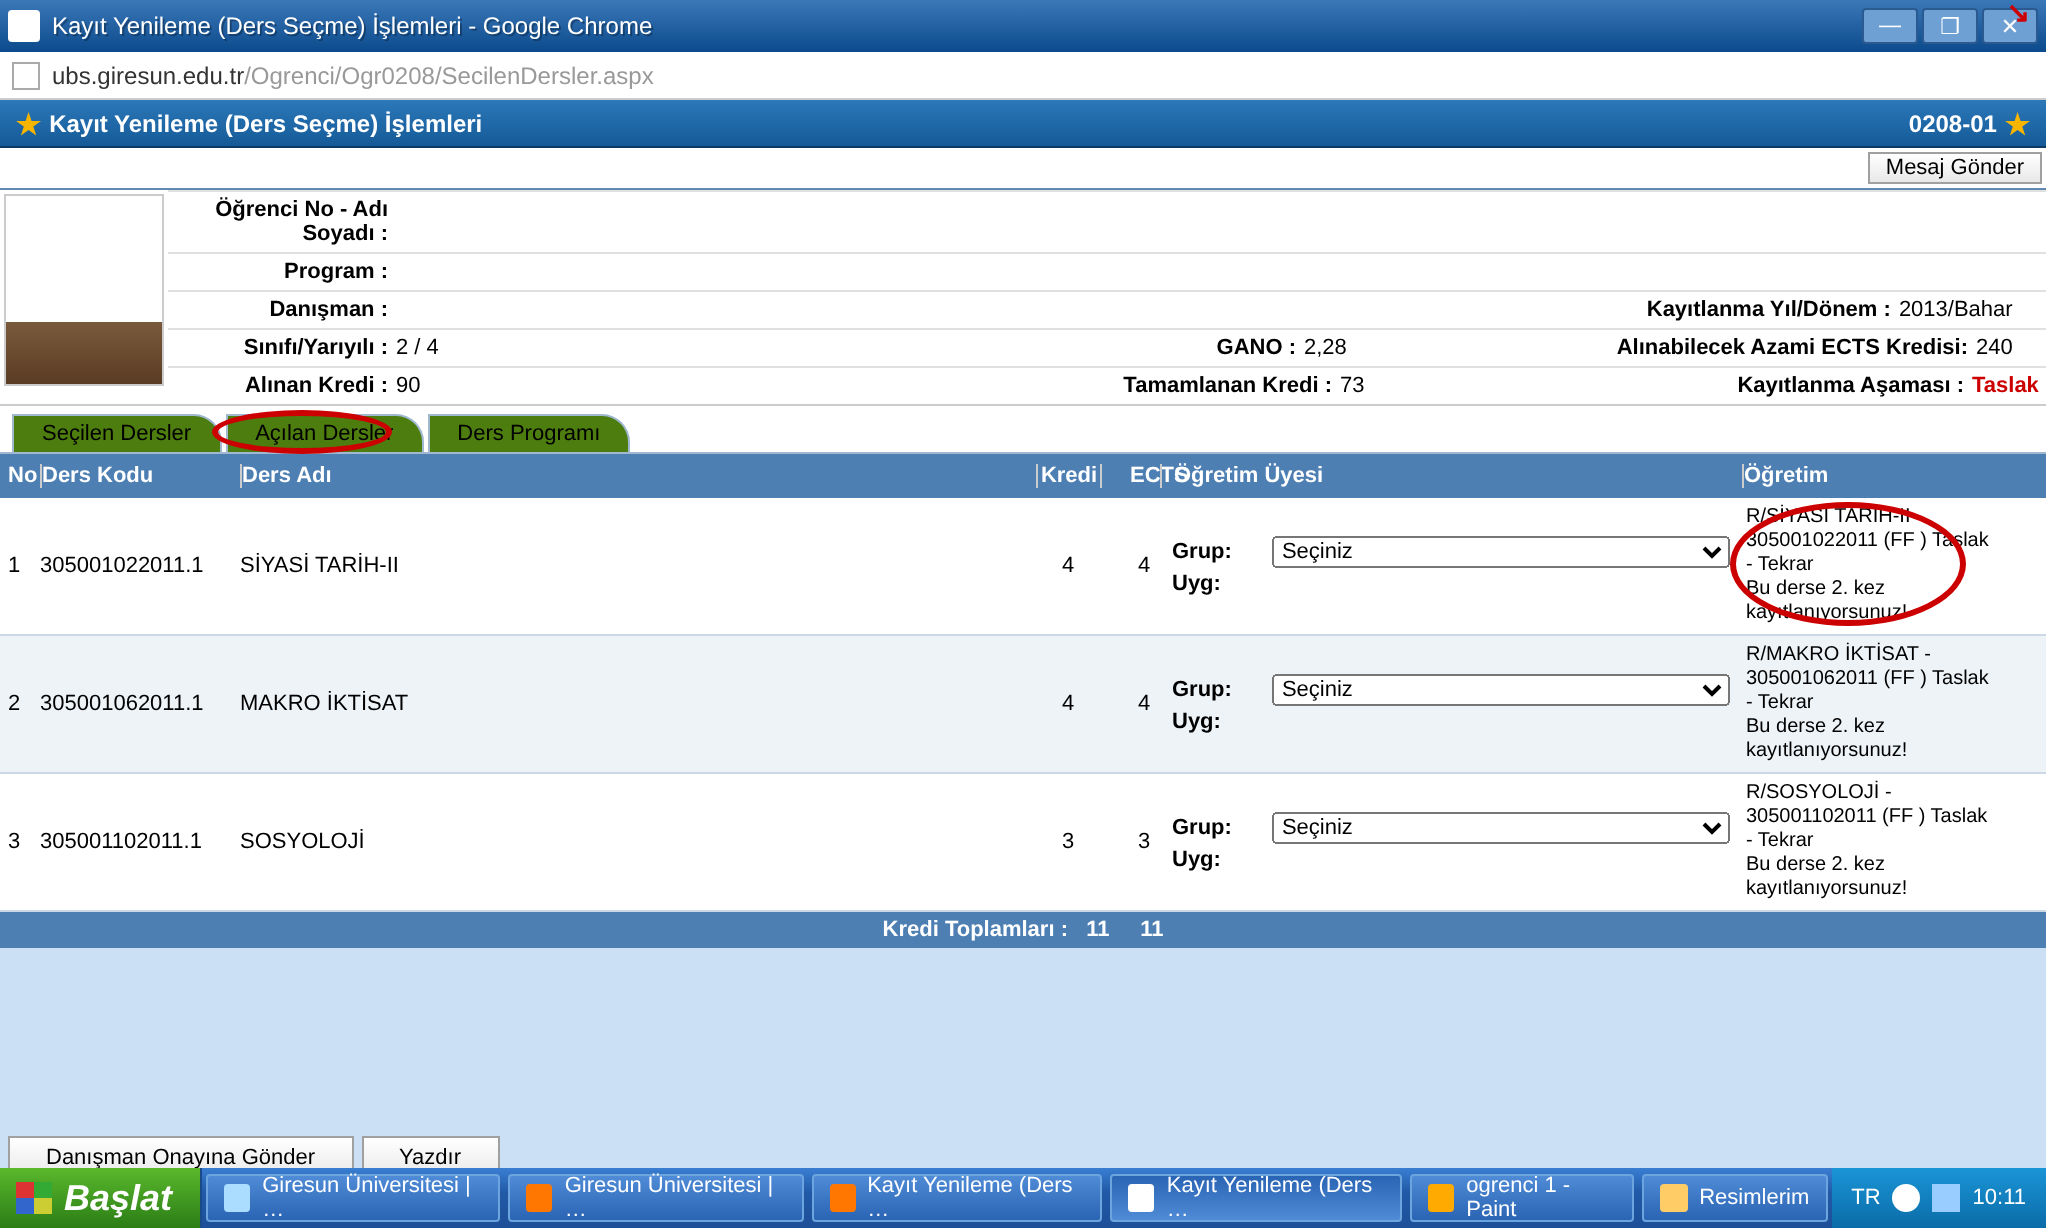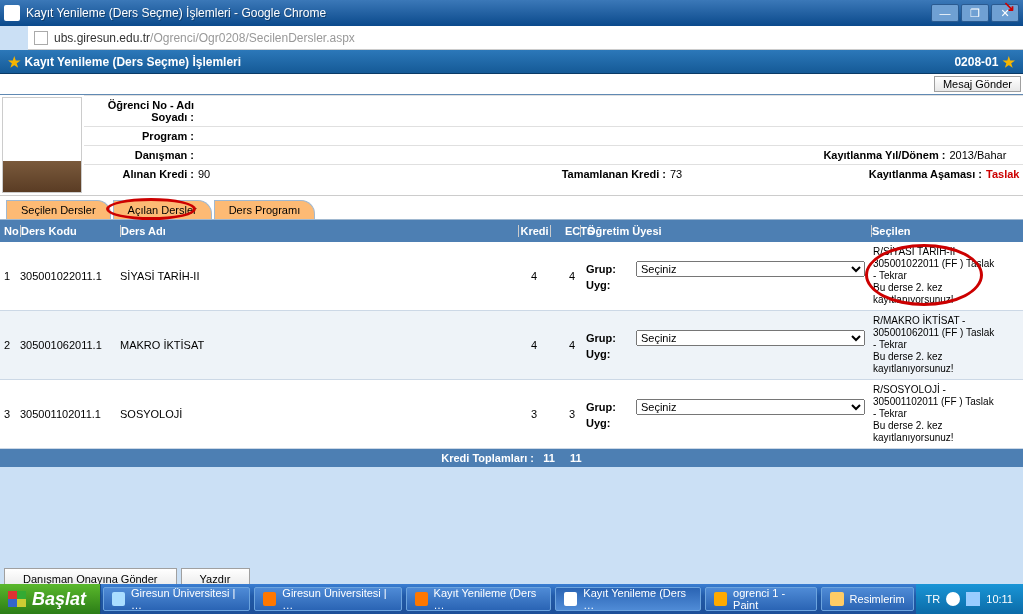--- a/index.html
+++ b/index.html
@@ -25,21 +25,21 @@
 .titlebar .title { flex: 1; text-shadow: 1px 1px 0 rgba(0,0,0,.3); }
 .titlebar .btns { display: flex; gap: 2px; }
 .titlebar .btn {
   width: 28px; height: 18px; background: #6fa0d3;
   border: 1px solid #2a5a90; border-radius: 2px;
   display: flex; align-items: center; justify-content: center;
   font-size: 11px; color: #fff;
 }
 .addrbar {
   background: #fff; height: 24px; display: flex; align-items: center;
-  padding: 0 6px; border-bottom: 1px solid #ccc; font-size: 12px; margin-left: 28px;
+  padding: 0 6px; border-bottom: 1px solid #ccc; font-size: 12px;
 }
 .addrbar .favicon { width: 14px; height: 14px; border: 1px solid #aaa; margin-right: 6px; }
 .addrbar .url { color: #999; }
 .addrbar .url .host { color: #333; }
 .bluebar {
   background: linear-gradient(#2c78b9, #155a97);
   height: 24px; display: flex; align-items: center; padding: 0 8px;
   color: #fff; font-weight: bold; font-size: 12px;
   border-bottom: 1px solid #0a3a66;
   justify-content: space-between;
@@ -58,21 +58,21 @@
 .profile .info { flex:1; }
 .profile .row { display:flex; border-top:1px solid #e0e0e0; padding:3px 4px;}
 .profile .row .lbl { width:200px; text-align:right; font-weight:bold; padding-right:4px;}
 .profile .row .lbl2 { width:430px; text-align:right; font-weight:bold; padding-right:4px;}
 .profile .row .val { flex:1; }
 .profile .row .val .taslak { color:#c00; font-weight:bold;}
 .tabs {
   display:flex; background:#fff; padding:4px 6px 0 6px; border-bottom:1px solid #a0b8d0;
 }
 .tab { border:1px solid #a0b8d0; border-bottom:none; padding:3px 14px; margin-right:2px;
-  border-top-right-radius:14px; border-bottom-right-radius:0; background:#fdba74; cursor:pointer;}
+  border-top-right-radius:14px; border-bottom-right-radius:0; background:#4d7c0f; cursor:pointer;}
 .tab.highlighted { position:relative; }
 .red-oval { position:absolute; left:-8px; top:-3px; width:90px; height:22px; border:3px solid #c00;
   border-radius:50%; pointer-events:none;}
 .red-arrow { position:absolute; color:#c00; font-size:14px; font-weight:bold;}
 .table-head {
   background:#4d7fb3; color:#fff; display:flex; font-weight:bold; font-size:11px;
   height:22px; align-items:center;
 }
 .col-no{ width:20px; padding-left:4px;}
 .col-kodu{ width:100px;}
@@ -156,20 +156,28 @@
       <div class="lbl" style="width:110px;">Program :</div>
       <div class="val"></div>
     </div>
     <div class="row">
       <div class="lbl" style="width:110px;">Danışman :</div>
       <div class="val"></div>
       <div class="lbl2">Kayıtlanma Yıl/Dönem :</div>
       <div style="width:70px;">2013/Bahar</div>
     </div>
     <div class="row">
+      <div class="lbl" style="width:110px;">Sınıfı/Yarıyılı :</div>
+      <div class="val" style="flex:0 0 390px;">2 / 4</div>
+      <div style="font-weight:bold;text-align:right;width:60px;">GANO :</div>
+      <div style="width:60px;padding-left:4px;">2,28</div>
+      <div class="lbl2" style="width:280px;">Alınabilecek Azami ECTS Kredisi:</div>
+      <div style="width:30px;">240</div>
+    </div>
+    <div class="row">
       <div class="lbl" style="width:110px;">Alınan Kredi :</div>
       <div class="val" style="flex:0 0 358px;">90</div>
       <div style="font-weight:bold;text-align:right;width:110px;">Tamamlanan Kredi :</div>
       <div style="width:40px;padding-left:4px;">73</div>
       <div class="lbl2" style="width:280px;">Kayıtlanma Aşaması :</div>
       <div class="val"><span class="taslak">Taslak</span></div>
     </div>
   </div>
 </div>
 
@@ -182,21 +190,21 @@
   <div class="tab">Ders Programı</div>
 </div>
 
 <div class="table-head">
   <div class="col-no">No</div>
   <div class="col-kodu left-divider">Ders Kodu</div>
   <div class="col-adi left-divider">Ders Adı</div>
   <div class="col-kredi left-divider">Kredi</div>
   <div class="col-ects left-divider">ECTS</div>
   <div class="col-ogr left-divider">Öğretim Üyesi</div>
-  <div class="col-acik left-divider">Seçilen</div>
+  <div class="col-acik left-divider">Öğretim</div>
   <div class="col-last left-divider"></div>
 </div>
 
 <div class="tbody">
   <div class="trow">
     <div class="col-no">1</div>
     <div class="col-kodu">305001022011.1</div>
     <div class="col-adi">SİYASİ TARİH-II</div>
     <div class="col-kredi">4</div>
     <div class="col-ects">4</div>

